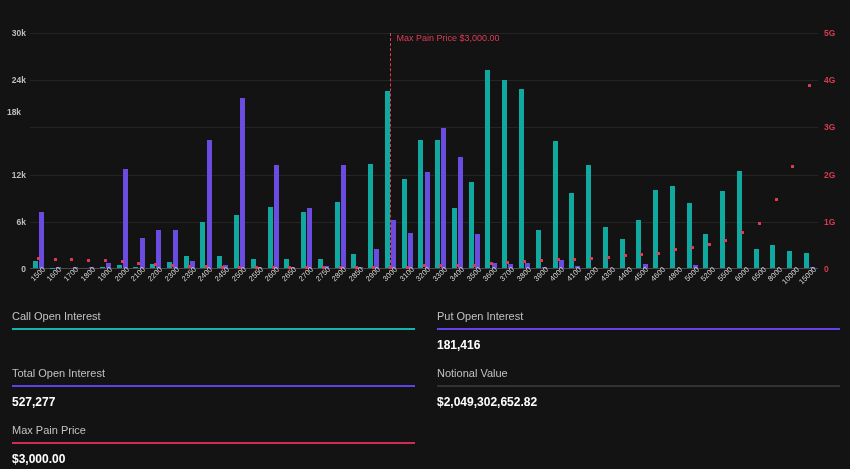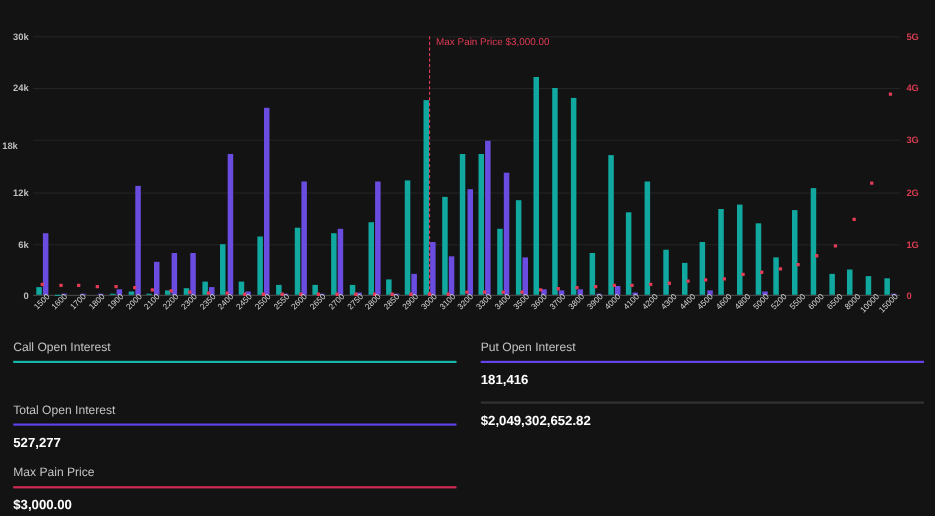--- a/index.html
+++ b/index.html
@@ -340,21 +340,21 @@
         <div class="xlab" style="left: 809.617px;">
           <span>15000</span>
         </div>
       </div>
   <div class="ytick left" style="top: 242px; position: absolute; right: auto; left: 2px; width: 24px; text-align: right;">0</div>
       <div class="ytick right" style="top: 242px; color: rgb(214, 59, 81);">0</div>
       <div class="ytick left" style="top: 194.8px; position: absolute; right: auto; left: 2px; width: 24px; text-align: right;">6k</div>
       <div class="ytick right" style="top: 194.8px; color: rgb(214, 59, 81);">1G</div>
       <div class="ytick left" style="top: 147.6px; position: absolute; right: auto; left: 2px; width: 24px; text-align: right;">12k</div>
       <div class="ytick right" style="top: 147.6px; color: rgb(214, 59, 81);">2G</div>
-      <div class="ytick left" style="top: 105px; position: absolute; right: auto; left: 2px; width: 24px; text-align: left;">18k</div>
+      <div class="ytick left" style="top: 85px; position: absolute; right: auto; left: 2px; width: 24px; text-align: center;">18k</div>
       <div class="ytick right" style="top: 100.4px; color: rgb(214, 59, 81);">3G</div>
       <div class="ytick left" style="top: 53.2px; position: absolute; right: auto; left: 2px; width: 24px; text-align: right;">24k</div>
       <div class="ytick right" style="top: 53.2px; color: rgb(214, 59, 81);">4G</div>
       <div class="ytick left" style="top: 6px; position: absolute; right: auto; left: 2px; width: 24px; text-align: right;">30k</div>
       <div class="ytick right" style="top: 6px; color: rgb(214, 59, 81);">5G</div>
     </div>
 
   <div id="stats">
       <div class="stat">
         <div class="stat-label">Call Open Interest</div>
@@ -364,20 +364,21 @@
         <div class="stat-label">Put Open Interest</div>
         <div class="stat-rule" style="background: rgb(103, 66, 232);"></div>
         <div class="stat-value">181,416</div>
       </div>
       <div class="stat">
         <div class="stat-label">Total Open Interest</div>
         <div class="stat-rule" style="background: rgb(91, 67, 232);"></div>
         <div class="stat-value">527,277</div>
       </div>
       <div class="stat">
+        <div class="stat-label">Notional Value</div>
         <div class="stat-rule" style="background: rgb(50, 50, 50);"></div>
         <div class="stat-value">$2,049,302,652.82</div>
       </div>
       <div class="stat">
         <div class="stat-label">Max Pain Price</div>
         <div class="stat-rule" style="background: rgb(209, 43, 85);"></div>
         <div class="stat-value">$3,000.00</div>
       </div>
     </div>
 </div>

